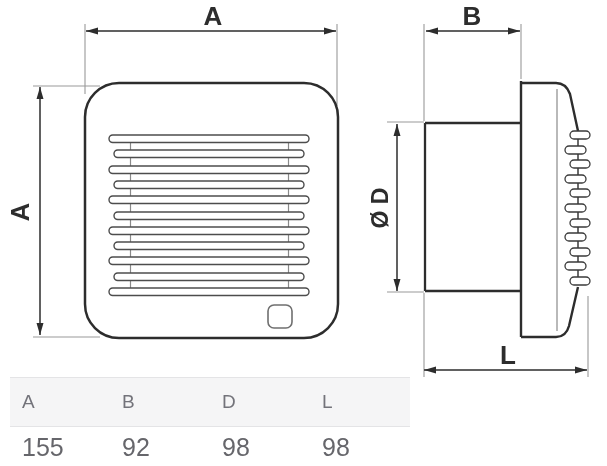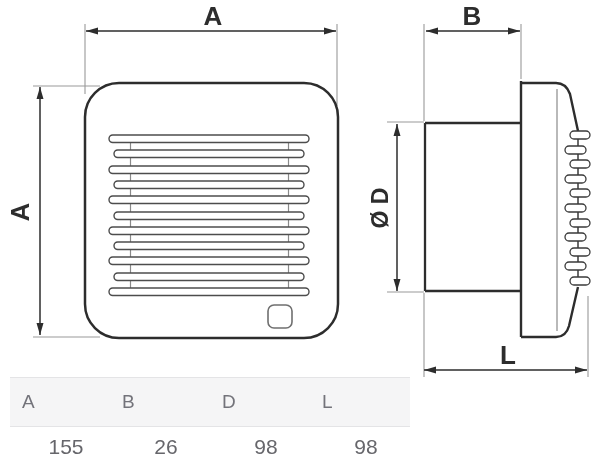--- a/index.html
+++ b/index.html
@@ -29,21 +29,21 @@
     border-bottom:1px solid #e4e4e6;
     box-sizing:border-box;
   }
   .trow{display:flex;height:40px;align-items:center;background:#ffffff;}
   .th{
     width:100px;padding-left:12px;box-sizing:border-box;
     color:#73737a;font-size:19px;font-weight:400;
   }
   .td{
     width:100px;padding-left:12px;box-sizing:border-box;
-    color:#66666b;font-size:21px;font-weight:400;text-align:center;
+    color:#66666b;font-size:25px;font-weight:400;
   }
 </style>
 </head>
 <body>
 
 <div class="canvas">
 
   <svg class="drawing" width="607" height="380" viewBox="0 0 607 380">
 
     <g>
@@ -159,19 +159,19 @@
 
   <div class="spec-table">
     <div class="thead">
       <div class="th">A</div>
       <div class="th">B</div>
       <div class="th">D</div>
       <div class="th">L</div>
     </div>
     <div class="trow">
       <div class="td">155</div>
-      <div class="td">26</div>
+      <div class="td">92</div>
       <div class="td">98</div>
       <div class="td">98</div>
     </div>
   </div>
 
 </div>
 
 </body></html>

